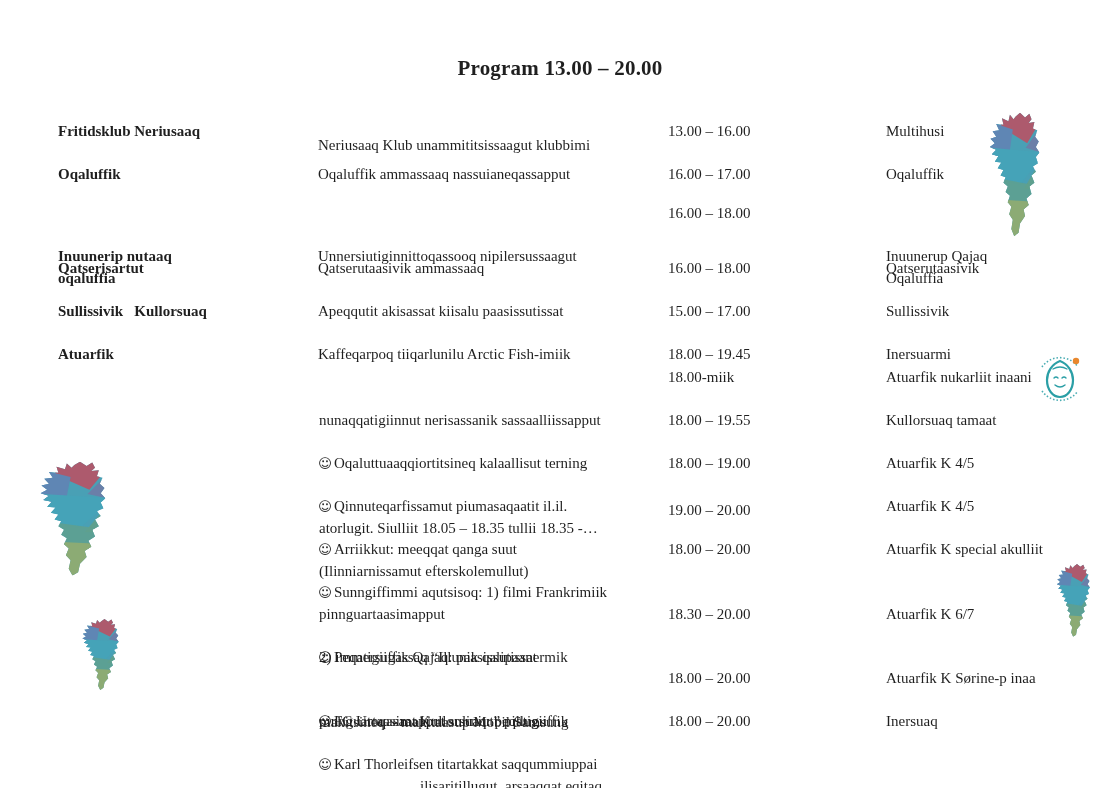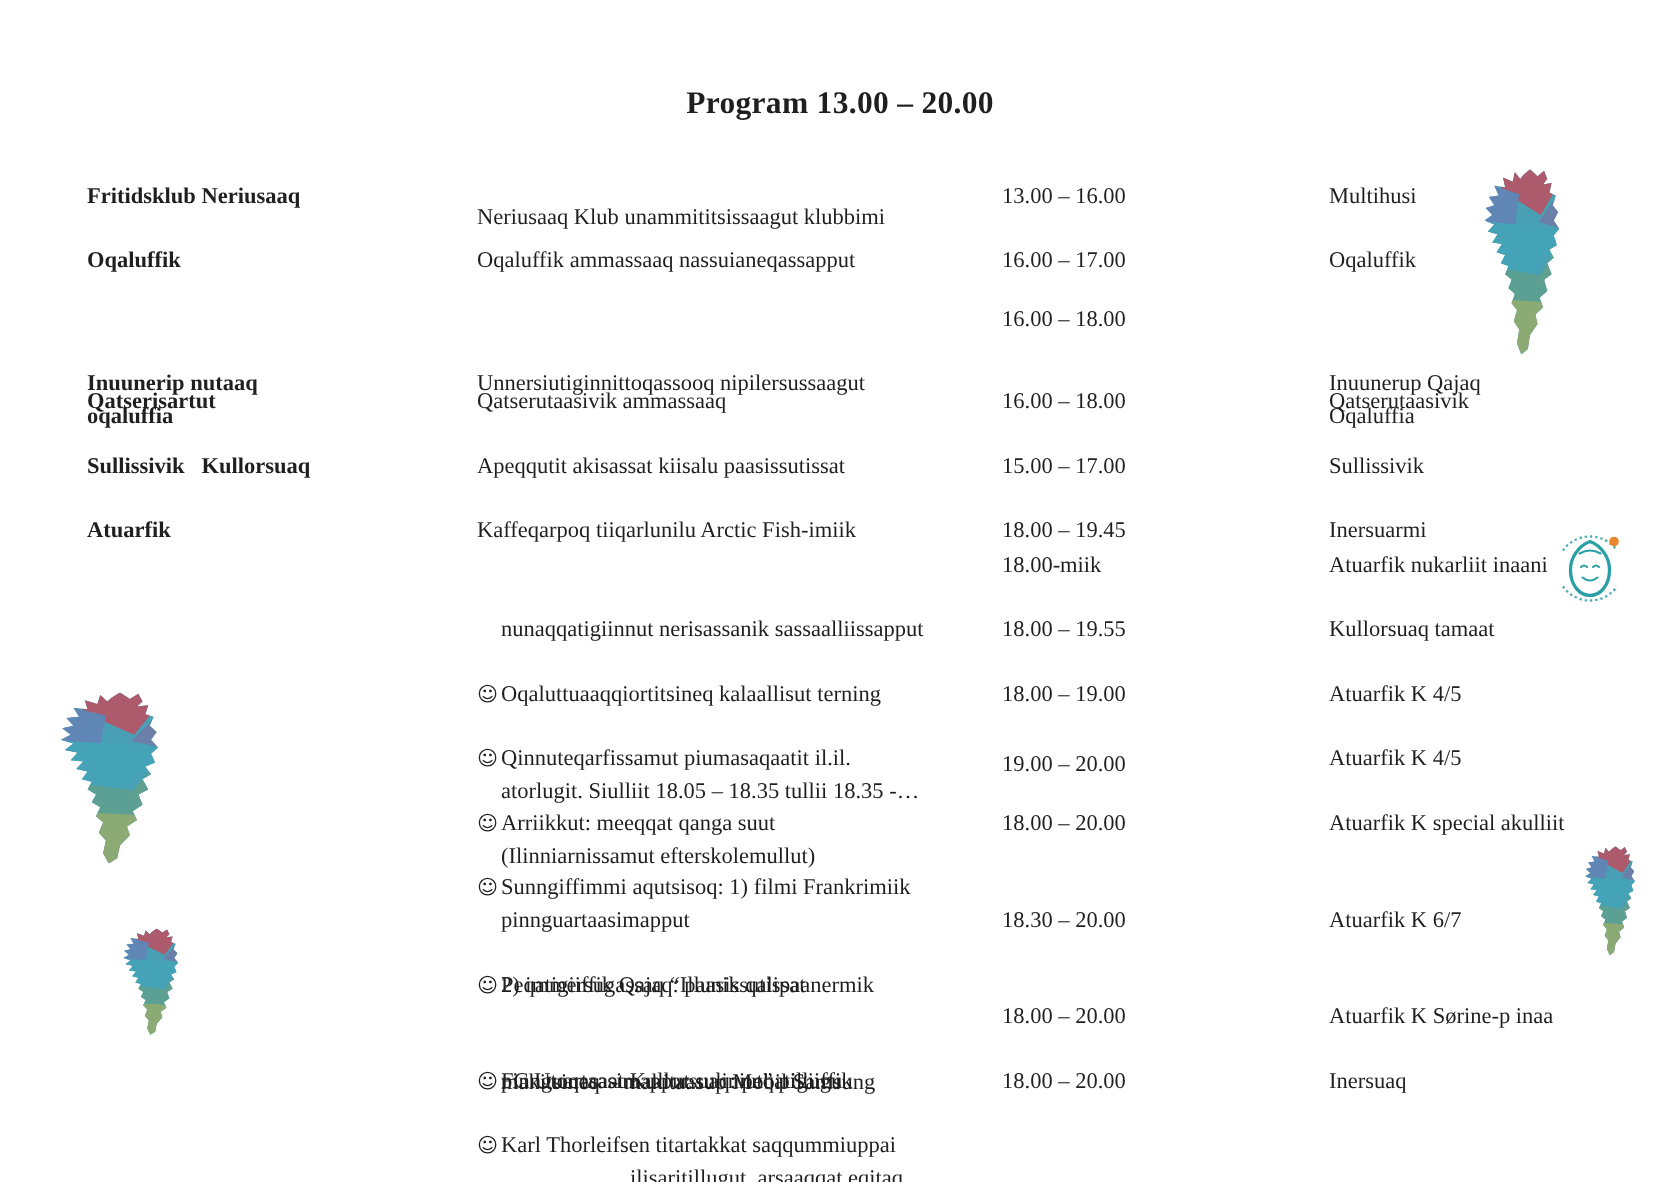--- a/index.html
+++ b/index.html
@@ -14,21 +14,21 @@
   .title{
     position:absolute;top:56px;left:0;width:1120px;
     text-align:center;font-size:21px;font-weight:bold;
     letter-spacing:.2px;
   }
   .cell{position:absolute;font-size:15px;line-height:21.5px;white-space:pre-wrap;}
   .c1{left:58px;width:252px;font-weight:bold;}
   .c2{left:318px;width:352px;}
   .c3{left:668px;width:140px;}
   .c4{left:840px;width:272px;margin-left:46px;}
-  .sub .ln{margin-left:16px;}
+  .sub .ln{margin-left:1px;}
   .sub .ln.first{margin-left:0;}
   .sub .ln.indent2{margin-left:102px;}
   .bullet{display:inline-block;width:16px;font-family:"DejaVu Sans",sans-serif;font-size:13.5px;}
   .map{position:absolute;}
   .logo{position:absolute;}
   svg{display:block;}
 </style>
 </head>
 <body>
 

